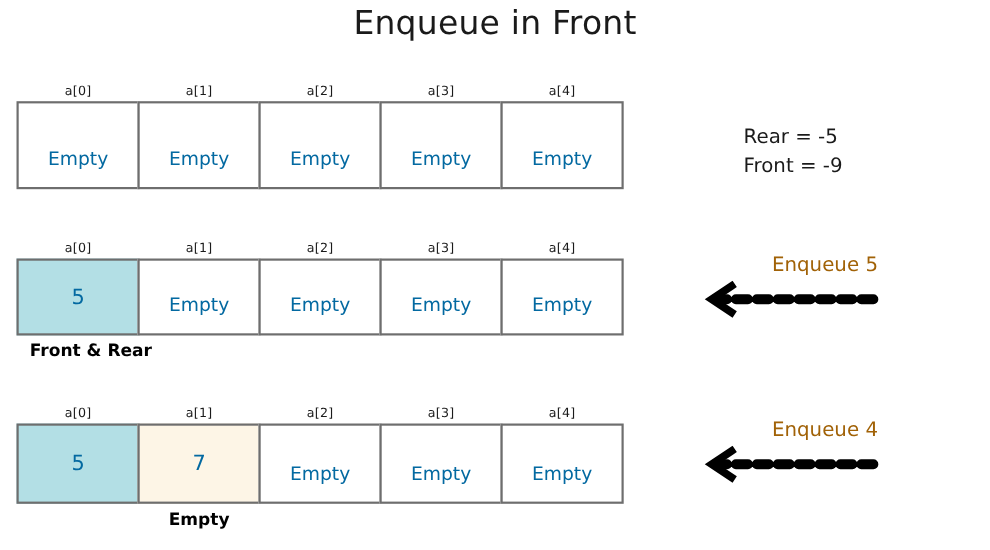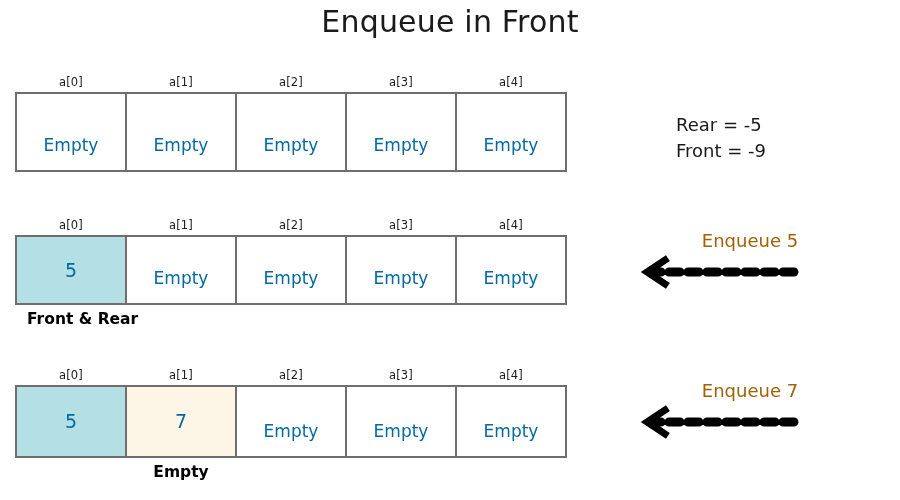--- a/index.html
+++ b/index.html
@@ -216,20 +216,20 @@
 
   <div class="anno" style="left:620px; top:230px;">
     <div class="anno-label">Enqueue 5</div>
     <svg class="anno-arrow" width="260" height="34" viewBox="0 0 260 34">
       <path d="M45 5 L27 17 L45 29" fill="none" stroke="#000000" stroke-width="7" stroke-linecap="square" stroke-linejoin="miter"></path>
       <line x1="30" y1="17" x2="178" y2="17" stroke="#000000" stroke-width="9" stroke-linecap="round" stroke-dasharray="11 8"></line>
     </svg>
   </div>
 
   <div class="anno" style="left:620px; top:380px;">
-    <div class="anno-label">Enqueue 7</div>
+    <div class="anno-label">Enqueue 4</div>
     <svg class="anno-arrow" width="260" height="34" viewBox="0 0 260 34">
       <path d="M45 5 L27 17 L45 29" fill="none" stroke="#000000" stroke-width="7" stroke-linecap="square" stroke-linejoin="miter"></path>
       <line x1="30" y1="17" x2="178" y2="17" stroke="#000000" stroke-width="9" stroke-linecap="round" stroke-dasharray="11 8"></line>
     </svg>
   </div>
 
 </div>
 
 </body></html>

